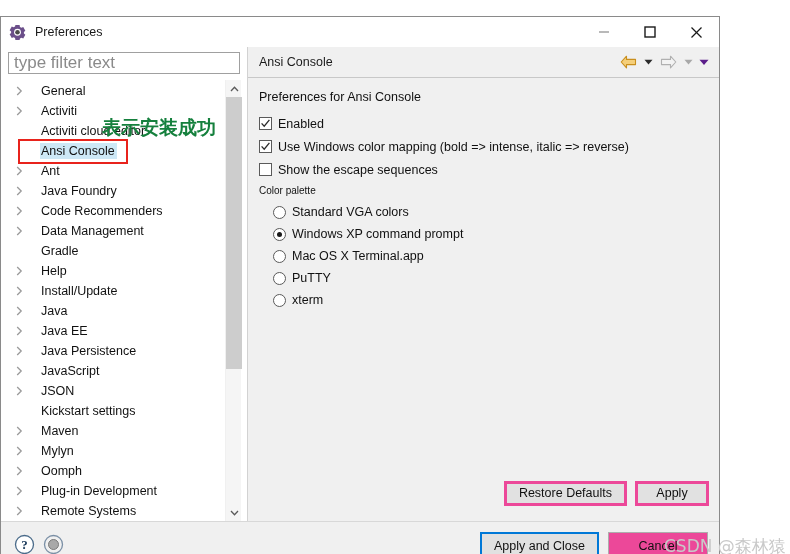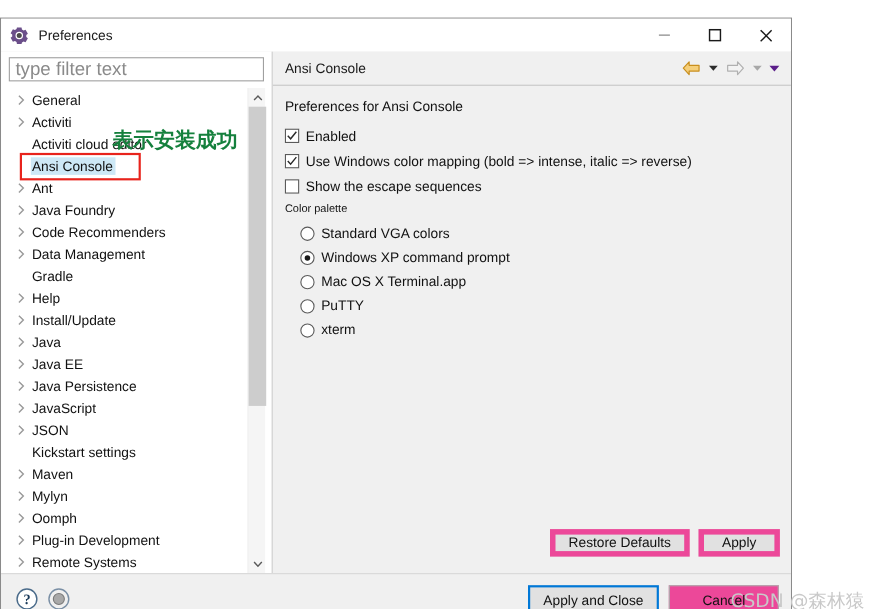--- a/index.html
+++ b/index.html
@@ -71,20 +71,21 @@
   .tree {
     flex: 1 1 auto;
     overflow: hidden;
     padding-top: 1px;
   }
   .tree-item {
     height: 20px;
     display: flex; align-items: center;
     padding-left: 2px;
     white-space: nowrap;
+    gap: 12px;
   }
   .twisty {
     width: 18px; flex: 0 0 18px;
     display: flex; align-items: center; justify-content: center;
     color: #9a9a9a;
   }
   .twisty svg { display: block; }
   .tree-label { font-size: 12.5px; color: #111; padding: 1px 2px 1px 1px; }
   .tree-item.selected .tree-label { background: #cde8f6; }
   .tree-item.redbox { position: relative; }
@@ -174,21 +175,21 @@
 
   .rp-footer {
     flex: 0 0 46px;
     display: flex; align-items: center; justify-content: flex-end;
     padding: 0 10px 10px 0;
     gap: 8px;
   }
   .btn {
     height: 25px;
     min-width: 74px;
-    border: 5px solid #ec4899;
+    border: 3px solid #ec4899;
     background: #e1e1e1;
     font-size: 12.5px;
     color: #111;
     display: flex; align-items: center; justify-content: center;
     padding: 0 12px;
   }
 
   
   .bottom-bar {
     flex: 0 0 48px;

